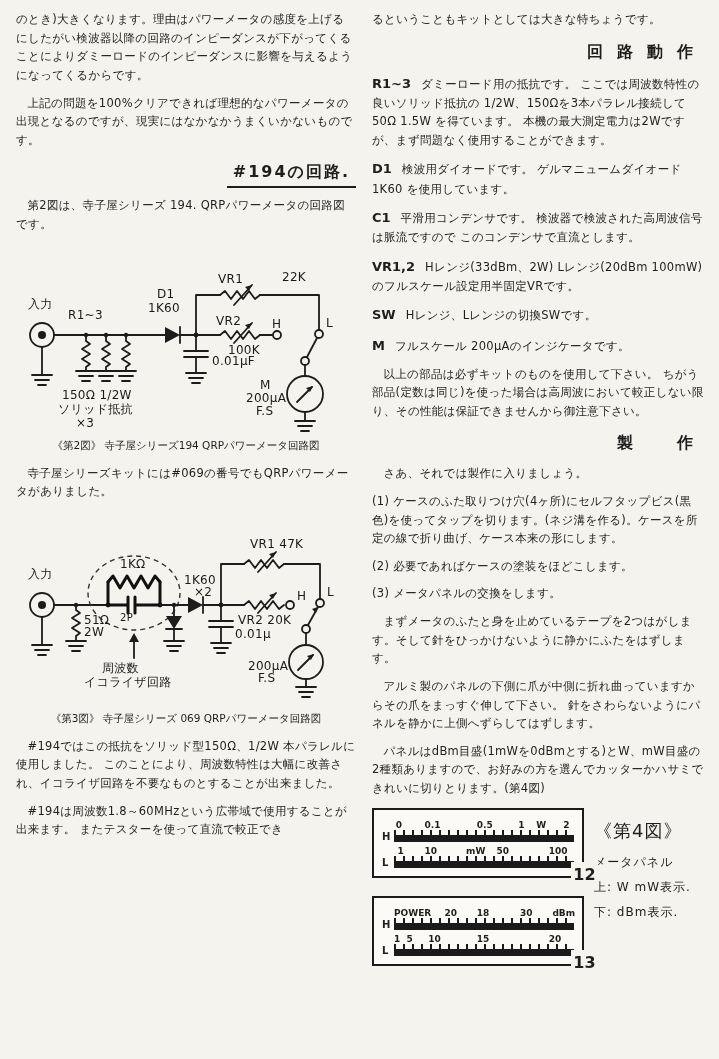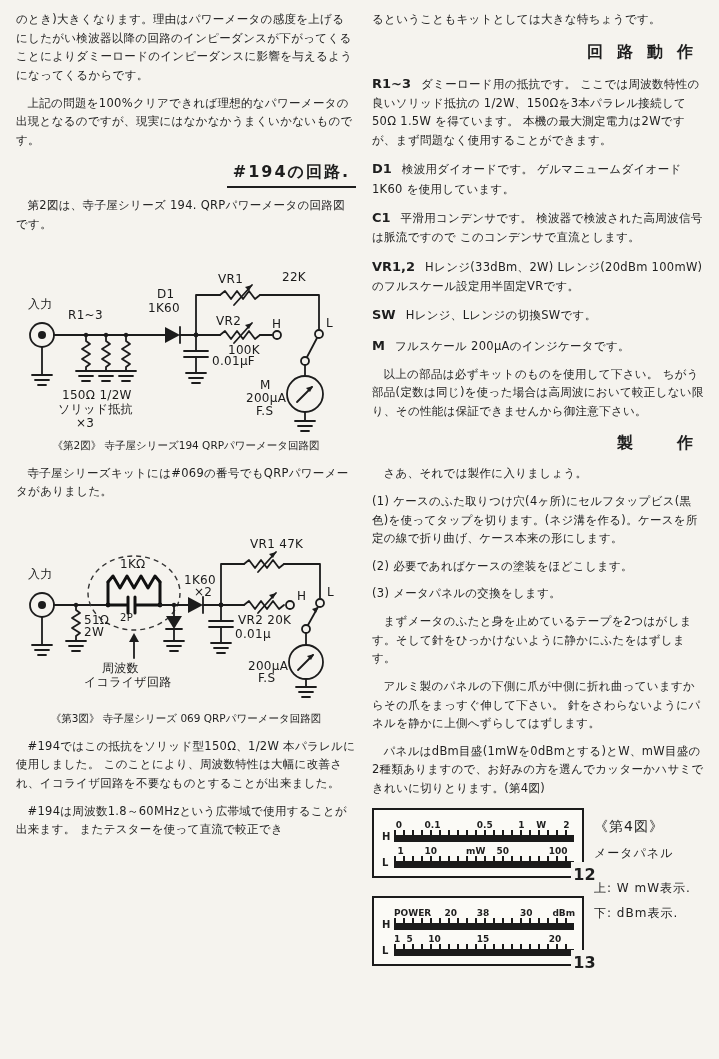--- a/index.html
+++ b/index.html
@@ -29,21 +29,21 @@
   .mpanel{position:relative;width:192px;border:2px solid #1b1b1b;background:#fbfaf6;padding:6px 8px 8px 8px;margin-bottom:18px;}
   .mrow{display:flex;align-items:flex-end;margin-top:2px;}
   .mprefix{width:12px;font-size:10px;font-weight:bold;line-height:1;}
   .mscale{flex:1;position:relative;}
   .mnums{position:relative;height:12px;}
   .mnums span{position:absolute;bottom:0;font-size:9px;font-weight:bold;line-height:1;letter-spacing:0;}
   .mticks{height:5px;background:repeating-linear-gradient(90deg,#1b1b1b 0 2px,transparent 2px 9px);}
   .mbar{height:7px;background:#1b1b1b;}
   .mcorner{position:absolute;right:-16px;bottom:-12px;font-size:16px;font-weight:800;background:#f5f3ee;padding:0 2px;}
   .fig4caps{font-size:12px;line-height:2.1;padding-top:4px;letter-spacing:1px;}
-  .fig4caps .t1{font-size:14px;}
+  .fig4caps .t1{font-size:18px;}
   .stroke{stroke:#1c1c1c;stroke-width:1.8;fill:none;stroke-linecap:round;stroke-linejoin:round;}
   .bold-stroke{stroke:#111;stroke-width:3;fill:none;stroke-linecap:round;stroke-linejoin:round;}
   .fillb{fill:#1c1c1c;stroke:none;}
   .dash{stroke:#333;stroke-width:1.4;fill:none;stroke-dasharray:5 4;}
 </style>
 </head>
 <body>
 
 <div class="page">
 
@@ -249,21 +249,21 @@
           <span class="mcorner">12</span>
         </div>
 
         <div class="mpanel">
           <div class="mrow">
             <span class="mprefix">H</span>
             <div class="mscale">
               <div class="mnums">
                 <span style="left:0%">POWER</span>
                 <span style="left:28%">20</span>
-                <span style="left:46%">38</span>
+                <span style="left:46%">18</span>
                 <span style="left:70%">30</span>
                 <span style="left:88%">dBm</span>
               </div>
               <div class="mticks"></div>
               <div class="mbar"></div>
             </div>
           </div>
           <div class="mrow">
             <span class="mprefix">L</span>
             <div class="mscale">
@@ -278,18 +278,18 @@
               <div class="mbar"></div>
             </div>
           </div>
           <span class="mcorner">13</span>
         </div>
       </div>
 
       <div class="fig4caps">
         <div class="t1">《第4図》</div>
         <div>メータパネル</div>
-        <div style="margin-top:10px;">上: W mW表示.</div>
+        <div style="">上: W mW表示.</div>
         <div>下: dBm表示.</div>
       </div>
     </div>
   </div>
 </div>
 
 </body></html>

